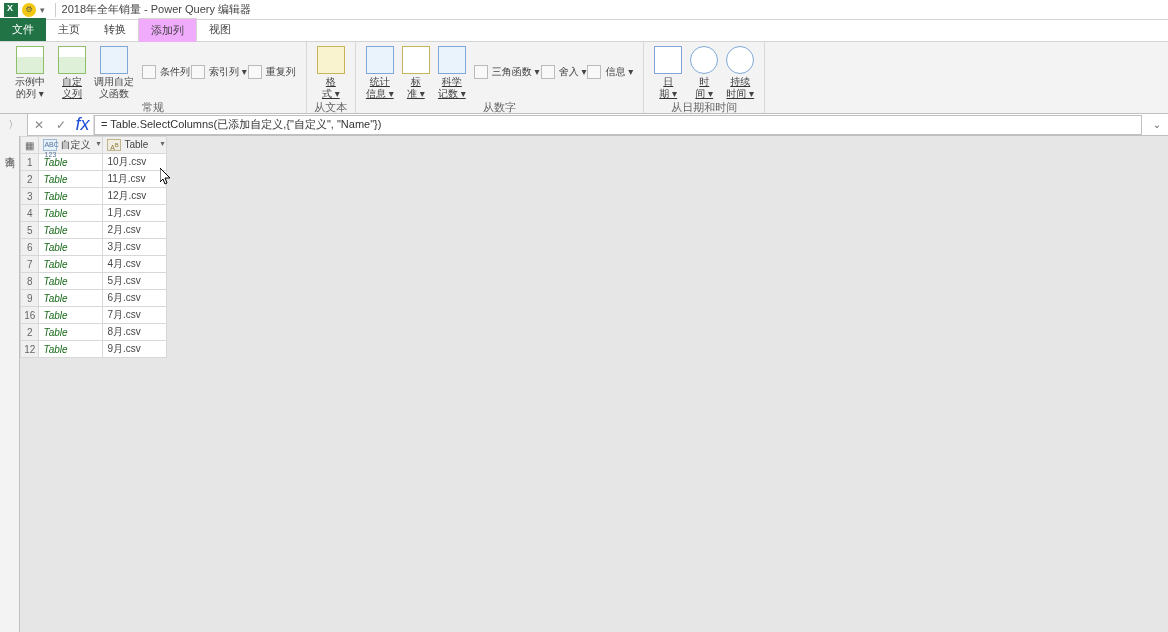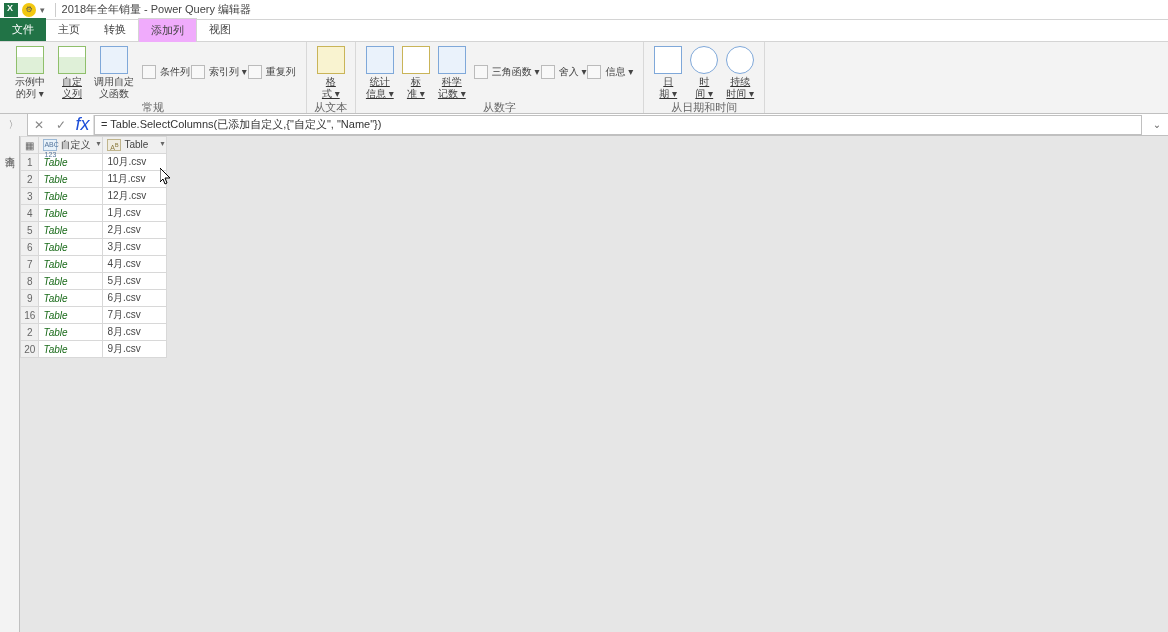--- a/index.html
+++ b/index.html
@@ -276,21 +276,21 @@
             <td class="rownum">16</td>
             <td class="link">Table</td>
             <td class="cell">7月.csv</td>
           </tr>
           <tr>
             <td class="rownum">2</td>
             <td class="link">Table</td>
             <td class="cell">8月.csv</td>
           </tr>
           <tr>
-            <td class="rownum">20</td>
+            <td class="rownum">12</td>
             <td class="link">Table</td>
             <td class="cell">9月.csv</td>
           </tr>
         </tbody>
     </table>
 
     <div class="cursor" style="left:140px; top:32px;">
       <svg viewBox="0 0 12 18">
           <path d="M0 0 L0 14 L3 11 L5 16 L7 15 L5 10 L10 10 Z" fill="#fff" stroke="#000" stroke-width="1"></path>
         </svg>

